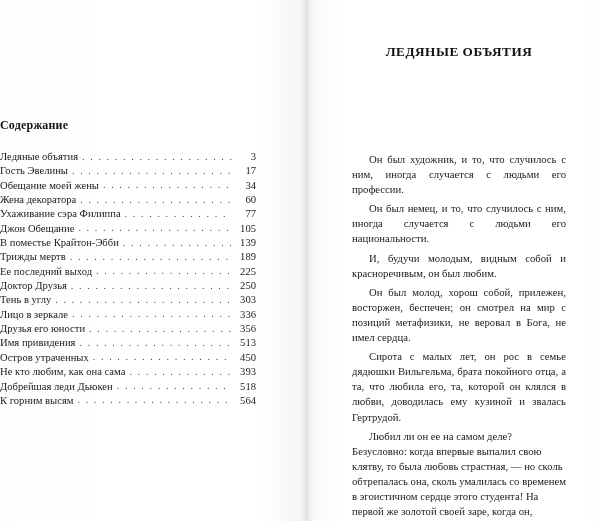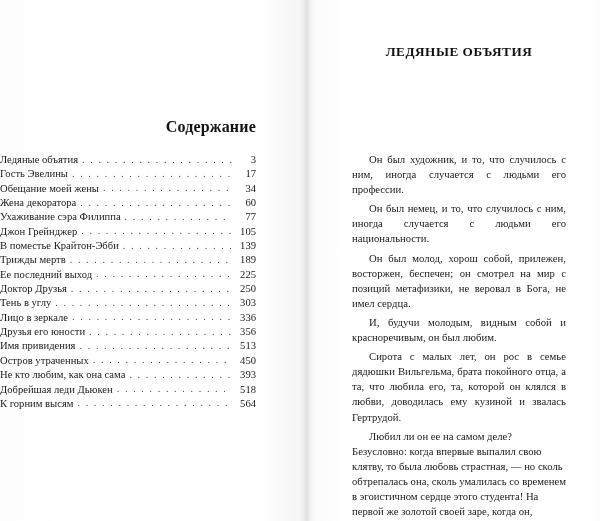--- a/index.html
+++ b/index.html
@@ -45,23 +45,23 @@
   }
 
   
   .toc-block {
     position: absolute;
     left: 0px;
     top: 118px;
     width: 256px;
   }
   .toc-heading {
-    font-size: 16px;
+    font-size: 12px;
     font-weight: bold;
-    text-align: right;
+    text-align: left;
     letter-spacing: 0.2px;
     margin: 0 0 17px 0;
     padding-left: 0px;
     color: #131313;
   }
   .toc-list {
     list-style: none;
     margin: 0;
     padding: 0;
   }
@@ -157,21 +157,21 @@
           <span class="toc-title">Жена декоратора</span>
           <span class="toc-dots">. . . . . . . . . . . . . . . . . . . . . . . . . . . . . . . . . . . . . . . . . . . . . . . . . . . . .</span>
           <span class="toc-page">60</span>
         </li>
         <li class="toc-row">
           <span class="toc-title">Ухаживание сэра Филиппа</span>
           <span class="toc-dots">. . . . . . . . . . . . . . . . . . . . . . . . . . . . . . . . . . . . . . . . . . . . . . . . . . . . .</span>
           <span class="toc-page">77</span>
         </li>
         <li class="toc-row">
-          <span class="toc-title">Джон Грейнджер</span>
+          <span class="toc-title">Джон Обещание</span>
           <span class="toc-dots">. . . . . . . . . . . . . . . . . . . . . . . . . . . . . . . . . . . . . . . . . . . . . . . . . . . . .</span>
           <span class="toc-page">105</span>
         </li>
         <li class="toc-row">
           <span class="toc-title">В поместье Крайтон-Эбби</span>
           <span class="toc-dots">. . . . . . . . . . . . . . . . . . . . . . . . . . . . . . . . . . . . . . . . . . . . . . . . . . . . .</span>
           <span class="toc-page">139</span>
         </li>
         <li class="toc-row">
           <span class="toc-title">Трижды мертв</span>
@@ -229,19 +229,19 @@
           <span class="toc-page">564</span>
         </li>
       </ul>
   </div>
 
   <div class="story-title">ЛЕДЯНЫЕ ОБЪЯТИЯ</div>
 
   <div class="story-body" id="story-body">
       <p>Он был художник, и то, что случилось с ним, иногда случается с людьми его профессии.</p>
       <p>Он был немец, и то, что случилось с ним, иногда случается с людьми его национальности.</p>
+      <p>И, будучи молодым, видным собой и красноречивым, он был любим.</p>
       <p>Он был молод, хорош собой, прилежен, восторжен, беспечен; он смотрел на мир с позиций метафизики, не веровал в Бога, не имел сердца.</p>
-      <p>И, будучи молодым, видным собой и красноречивым, он был любим.</p>
       <p>Сирота с малых лет, он рос в семье дядюшки Вильгельма, брата покойного отца, а та, что любила его, та, которой он клялся в любви, доводилась ему кузиной и звалась Гертрудой.</p>
       <p>Любил ли он ее на самом деле? Безусловно: когда впервые выпалил свою клятву, то была любовь страстная, — но сколь обтрепалась она, сколь умалилась со временем в эгоистичном сердце этого студента! На первой же золотой своей заре, когда он, девятнадцатилетний, приехал к дяде из Антверпена, где учился у великого живописца, когда они с Гертрудой бродили по романтичнейшим окрестностям города и в розовых закатных лучах, и при полной луне, и ясными, исполненными радости утрами, — о, какой это был дивный сон!</p>
     </div>
 
 </div>
 
 </body></html>

